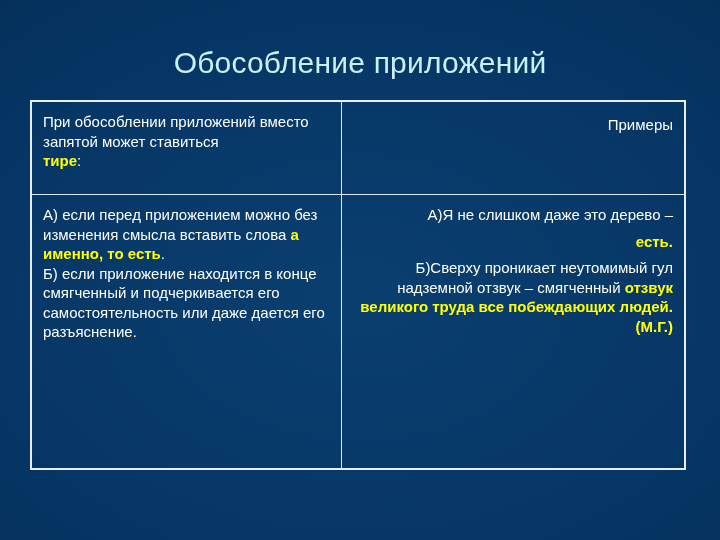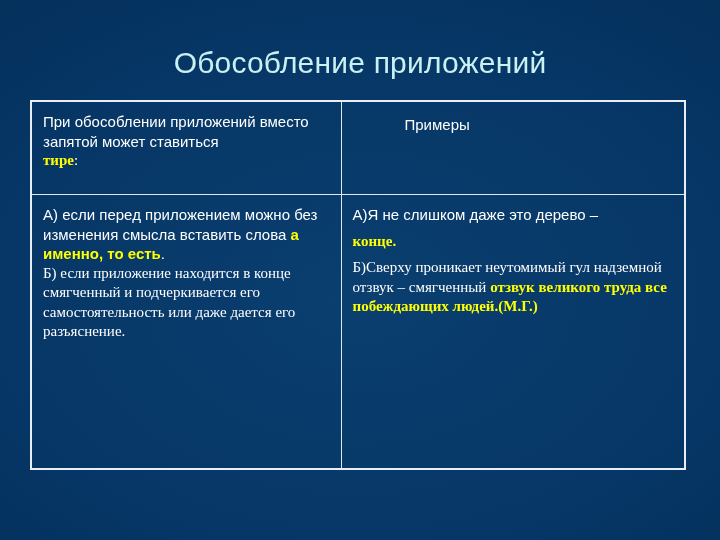--- a/index.html
+++ b/index.html
@@ -54,31 +54,30 @@
     border: 1px solid #dfe8ef;
     vertical-align: top;
     padding: 10px 11px 8px 11px;
     color: #ffffff;
     font-size: 15px;
     line-height: 19.5px;
     box-sizing: border-box;
   }
 
   .col-left  { width: 310px; }
-  .col-right { width: 344px; }
+  .col-right { width: 344px; text-align: right; }
 
   .header-row td { height: 93px; }
   .body-row td   { height: 273px; margin-top: 26px; }
 
   .cell-p {
     margin: 0 0 0 0;
   }
   .cell-p + .cell-p {
     margin-top: 0px;
-    font-family: Liberation Serif, serif;
   }
 
   .hl {
     color: #ffff00;
     font-weight: bold;
   }
 
   .examples-label {
     display: block;
     padding-left: 52px;
@@ -112,21 +111,21 @@
       <tr class="body-row">
         <td class="col-left">
           <p class="cell-p"><span>А) если перед приложением можно без изменения смысла вставить слова </span><span class="hl">а именно, то есть</span><span>.</span>
           </p>
           <p class="cell-p"><span>Б) если приложение находится в конце смягченный и подчеркивается его самостоятельность или даже дается его разъяснение.</span>
           </p>
         </td>
         <td class="col-right right-cell">
           <p class="cell-p"><span>А)Я не слишком даже это дерево –</span>
           </p>
-          <p class="cell-p gap"><span class="hl">конце.</span>
+          <p class="cell-p gap"><span class="hl">есть.</span>
           </p>
           <p class="cell-p gap"><span>Б)Сверху проникает неутомимый гул надземной отзвук – смягченный </span><span class="hl">отзвук великого труда все побеждающих людей.(М.Г.)</span>
           </p>
         </td>
       </tr>
     </tbody>
   </table>
 
 </div>
 

